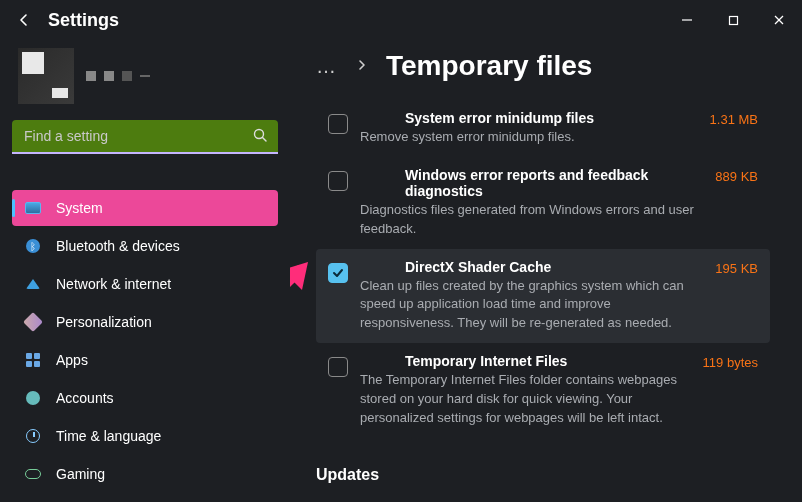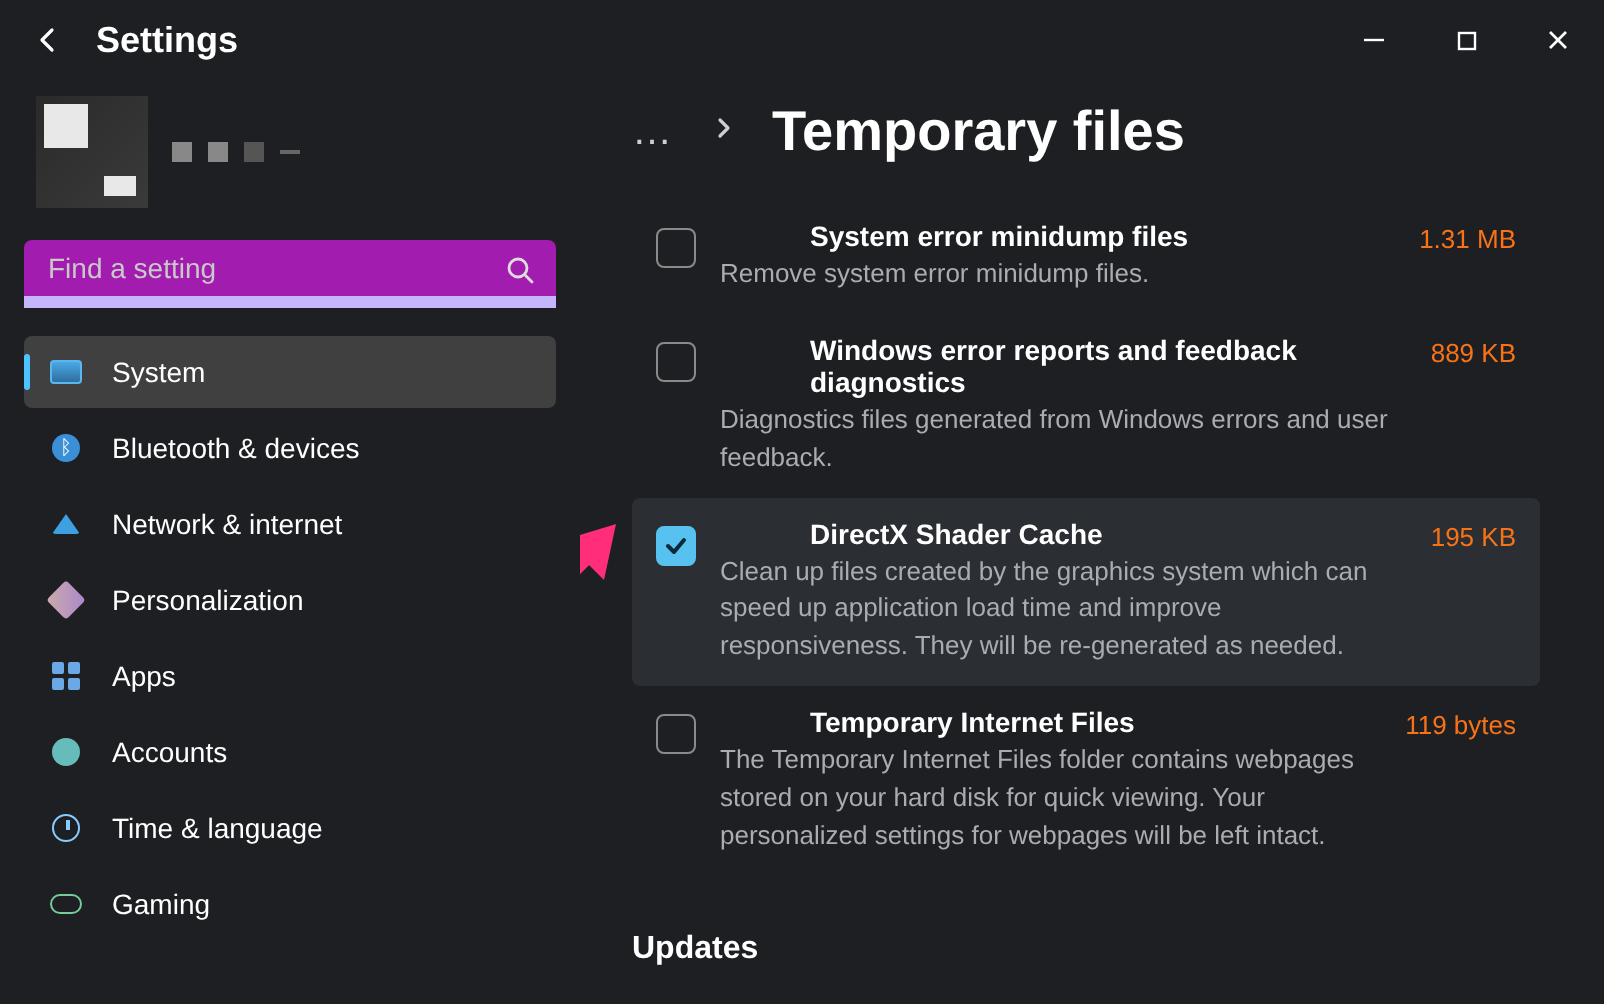--- a/index.html
+++ b/index.html
@@ -15,27 +15,27 @@
   .profile { display:flex; align-items:center; padding: 8px 6px 12px 6px; gap:12px; }
   .avatar { width: 56px; height: 56px; background: linear-gradient(135deg,#2a2a2a,#3a3a3a); position:relative; overflow:hidden; }
   .avatar::before, .avatar::after { content:""; position:absolute; background:#e8e8e8; }
   .avatar::before { width:22px;height:22px;left:4px;top:4px; }
   .avatar::after { width:16px;height:10px;right:6px;bottom:6px; }
   .pixels { display:flex; gap:8px; align-items:center; }
   .pxa { width:10px;height:10px;background:#888; }
   .pxb { width:10px;height:10px;background:#555; }
   .pxc { width:10px;height:2px;background:#666; }
   .search { position:relative; margin: 4px 0 14px 0; }
-  .search input { width:100%; height:34px; background:#a21caf; border:none; border-bottom:6px solid #c4b5fd; color:#fff; padding:0 36px 0 12px; font-size:14px; border-radius:4px 4px 0 0; outline:none; }
+  .search input { width:100%; height:34px; background:#4d7c0f; border:none; border-bottom:2px solid #c4b5fd; color:#fff; padding:0 36px 0 12px; font-size:14px; border-radius:4px 4px 0 0; outline:none; }
   .search input::placeholder { color:#c9c9c9; }
   .search .sicon { position:absolute; right:10px; top:7px; color:#ddd; }
   .nav { list-style:none; display:flex; flex-direction:column; gap:2px; }
   .nav-item { display:flex; align-items:center; gap:14px; padding: 9px 12px; border-radius:4px; font-size:14px; position:relative; cursor:default; }
   .nav-item .nicon { width:18px; height:18px; flex:0 0 18px; display:flex;align-items:center;justify-content:center; }
-  .nav-item.active { background:#404040; }
+  .nav-item.active { background:#ec4899;margin-top:22px; }
   .nav-item.active::before { content:""; position:absolute; left:0; top:9px; bottom:9px; width:3px; background:#4cc2ff; border-radius:2px; }
   .content { flex:1; padding: 10px 32px 0 26px; overflow:hidden; position:relative; }
   .crumbs { display:flex; align-items:center; gap:18px; margin-bottom: 18px; }
   .dots { font-size:20px; letter-spacing:2px; color:#cfcfcf; }
   .chev { color:#cfcfcf; }
   .page-title { font-size:28px; font-weight:600; }
   .items { display:flex; flex-direction:column; }
   .item { display:flex; align-items:flex-start; gap:12px; padding:10px 12px; position:relative; border-radius:4px; }
   .item.highlight { background:#2b2e33; }
   .chk { width:20px; height:20px; border:1.5px solid #8a8a8a; border-radius:4px; flex:0 0 20px; margin-top:4px; display:flex;align-items:center;justify-content:center; }

